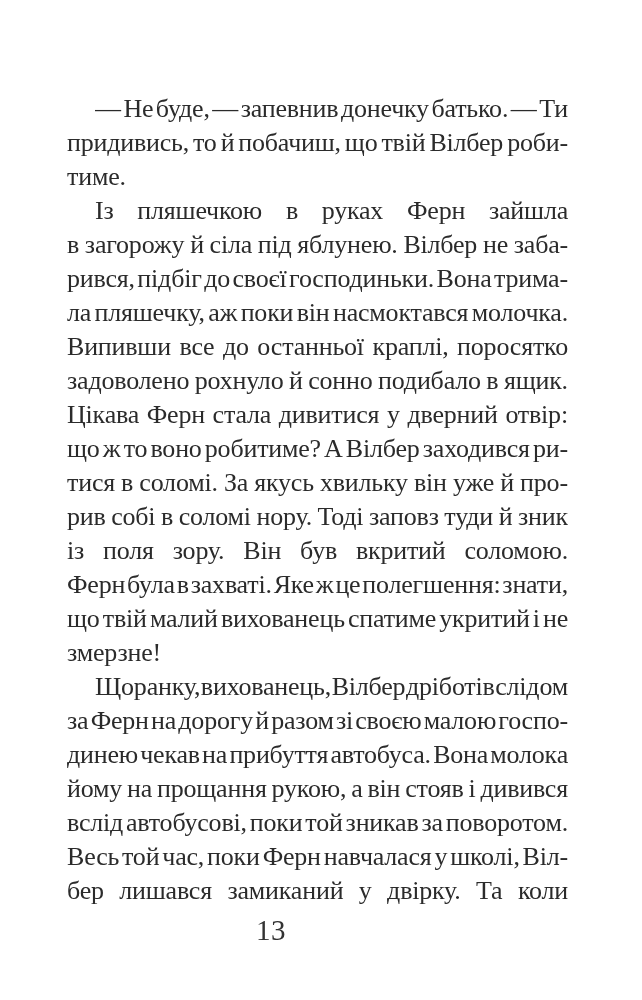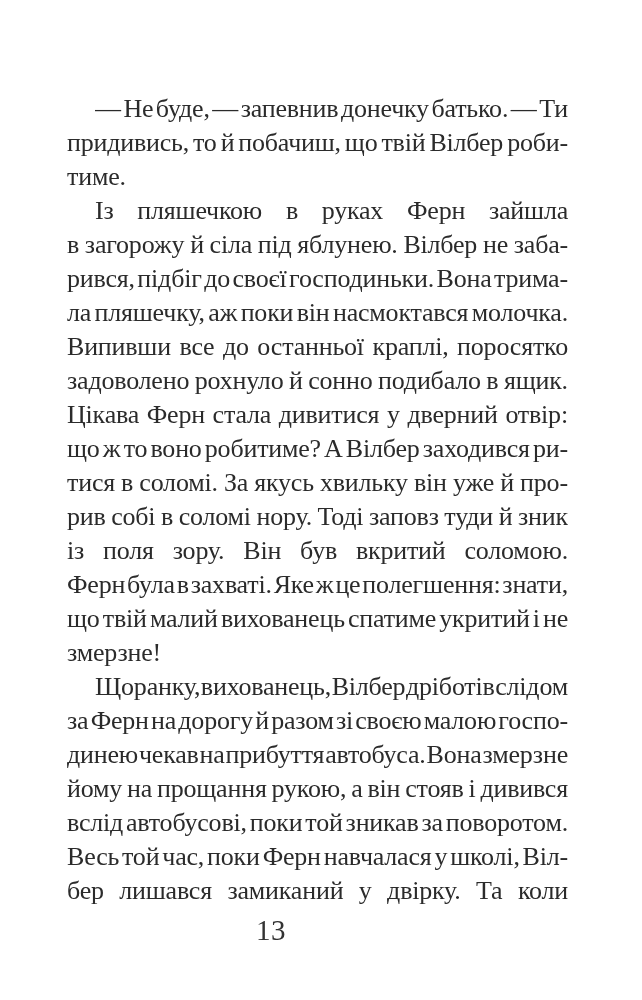--- a/index.html
+++ b/index.html
@@ -245,21 +245,21 @@
           <span>малою</span>
           <span>госпо-</span>
         </div>
         <div class="line">
           <span>динею</span>
           <span>чекав</span>
           <span>на</span>
           <span>прибуття</span>
           <span>автобуса.</span>
           <span>Вона</span>
-          <span>змерзне</span>
+          <span>молока</span>
         </div>
         <div class="line">
           <span>йому</span>
           <span>на</span>
           <span>прощання</span>
           <span>рукою,</span>
           <span>а</span>
           <span>він</span>
           <span>стояв</span>
           <span>і</span>

